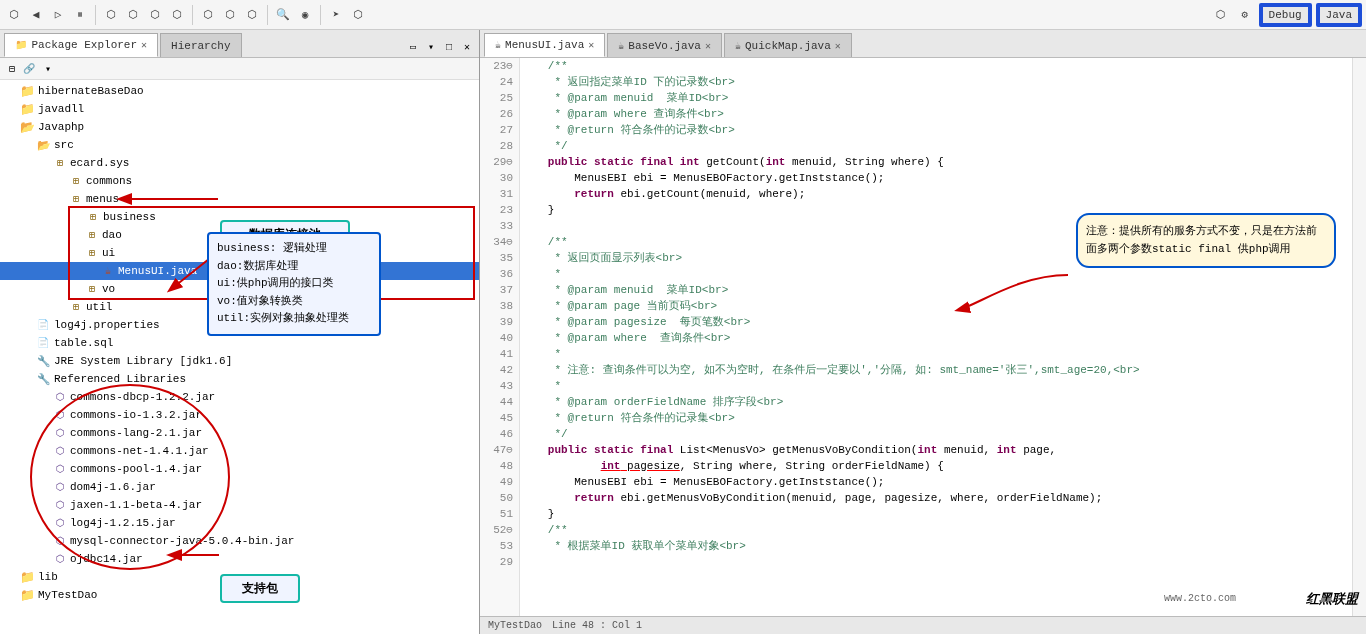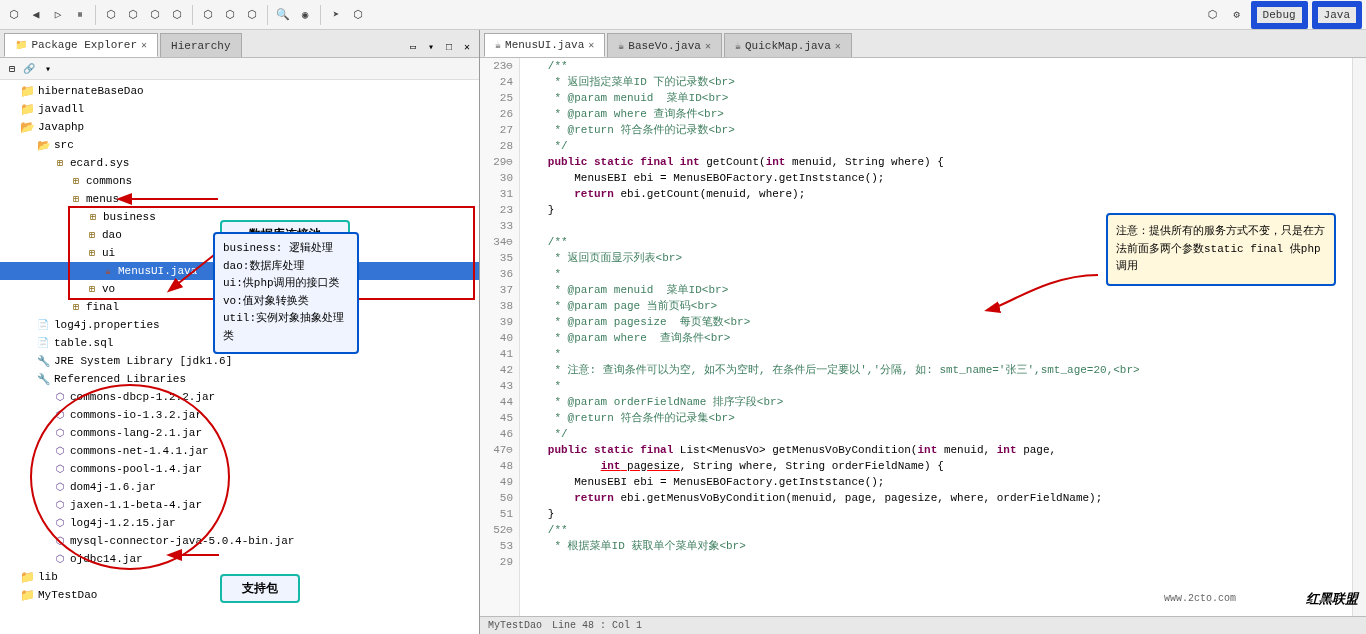--- a/index.html
+++ b/index.html
@@ -4,21 +4,21 @@
   <style>
     * { margin: 0; padding: 0; box-sizing: border-box; }
     body { font-family: 'Courier New', monospace; font-size: 12px; background: #f0f0f0; overflow: hidden; width: 1366px; height: 634px; }
 
     
     .toolbar { height: 30px; background: #f5f5f5; border-bottom: 1px solid #ccc; display: flex; align-items: center; padding: 0 4px; gap: 2px; }
     .toolbar-separator { width: 1px; height: 20px; background: #ccc; margin: 0 3px; }
     .toolbar-btn { width: 20px; height: 20px; display: flex; align-items: center; justify-content: center; cursor: pointer; font-size: 11px; color: #444; border: 1px solid transparent; }
     .toolbar-spacer { flex: 1; }
     .toolbar-right { display: flex; align-items: center; gap: 4px; }
-    .toolbar-label { font-size: 11px; color: #333; padding: 2px 6px; background: #e8e8e8; border: 6px solid #1d4ed8; border-radius: 2px; }
+    .toolbar-label { font-size: 11px; color: #333; padding: 2px 6px; background: #e8e8e8; border: 4px solid #1d4ed8; border-radius: 2px; }
 
     
     .main-layout { display: flex; height: calc(634px - 30px); }
 
     
     .left-panel { width: 480px; display: flex; flex-direction: column; border-right: 1px solid #999; background: #fff; }
 
     
     .tab-bar { height: 28px; background: #e8e8e8; border-bottom: 1px solid #bbb; display: flex; align-items: flex-end; padding: 0 4px; }
     .tab { height: 24px; padding: 0 10px; display: flex; align-items: center; gap: 4px; font-size: 11px; background: #d0d0d0; border: 1px solid #aaa; border-bottom: none; cursor: pointer; color: #333; margin-right: 2px; }
@@ -237,21 +237,21 @@
 
         <div style="position:absolute; top:-2px; left:68px; right:4px; height:94px; border:2px solid #cc0000; pointer-events:none; z-index:8;"></div>
       </div>
 
       <div class="tree-item">
         <span class="tree-indent"></span>
         <span class="tree-indent"></span>
         <span class="tree-indent"></span>
         <span class="tree-indent"></span>
         <span class="tree-icon icon-package">⊞</span>
-        <span class="tree-label">final</span>
+        <span class="tree-label">util</span>
       </div>
       <div class="tree-item">
         <span class="tree-indent"></span>
         <span class="tree-indent"></span>
         <span class="tree-icon icon-prop">📄</span>
         <span class="tree-label">log4j.properties</span>
       </div>
       <div class="tree-item">
         <span class="tree-indent"></span>
         <span class="tree-indent"></span>
@@ -354,21 +354,21 @@
       <div class="tree-item">
         <span class="tree-indent"></span>
         <span class="tree-icon icon-folder">📁</span>
         <span class="tree-label">MyTestDao</span>
       </div>
 
       <div class="callout-db" style="position:absolute; top:108px; left:220px;">
         <span>数据库连接池</span>
       </div>
 
-      <div class="callout-text" style="position:absolute; top:152px; left:213px; width:146px;">
+      <div class="callout-text" style="position:absolute; top:152px; left:207px; width:174px;">
         <span style="white-space:pre-line;">business: 逻辑处理
 dao:数据库处理
 ui:供php调用的接口类
 vo:值对象转换类
 util:实例对象抽象处理类</span>
       </div>
 
       <div class="callout-db" style="position:absolute; top:462px; left:220px; width:80px;">
         <span>支持包</span>
       </div>
@@ -478,21 +478,21 @@
           <div class="code-line">       <span class="kw">return</span> ebi.getMenusVoByCondition(menuid, page, pagesize, where, orderFieldName);</div>
           <div class="code-line">   }</div>
           <div class="code-line cm">   /**</div>
           <div class="code-line cm">    * 根据菜单ID 获取单个菜单对象&lt;br&gt;</div>
           <div class="code-line"> </div>
         </div>
 
         <div class="right-scrollbar"></div>
       </div>
 
-      <div class="note-callout" style="position:absolute; right:30px; top:155px; width:230px;">
+      <div class="note-callout" style="position:absolute; right:30px; top:155px; width:260px;border-radius:13px;">
         <span>注意：提供所有的服务方式不变，只是在方法前面多两个参数static final 供php调用</span>
         
         <svg style="position:absolute; left:-120px; top:40px; width:120px; height:60px; overflow:visible; pointer-events:none;">
           <defs>
             <marker id="arrowRed2" markerWidth="8" markerHeight="8" refX="6" refY="3" orient="auto">
               <path d="M0,0 L0,6 L8,3 z" fill="#cc0000"></path>
             </marker>
           </defs>
           <path d="M110,20 C60,20 20,50 0,55" stroke="#cc0000" stroke-width="2" fill="none" marker-end="url(#arrowRed2)"></path>
         </svg>

